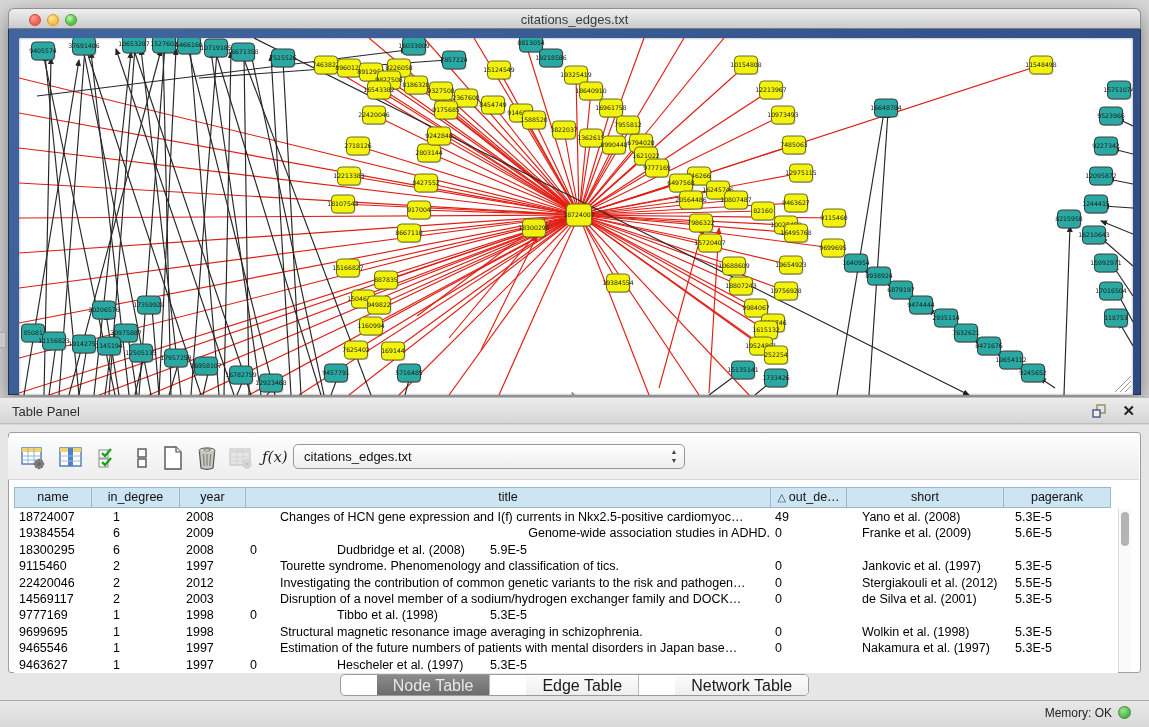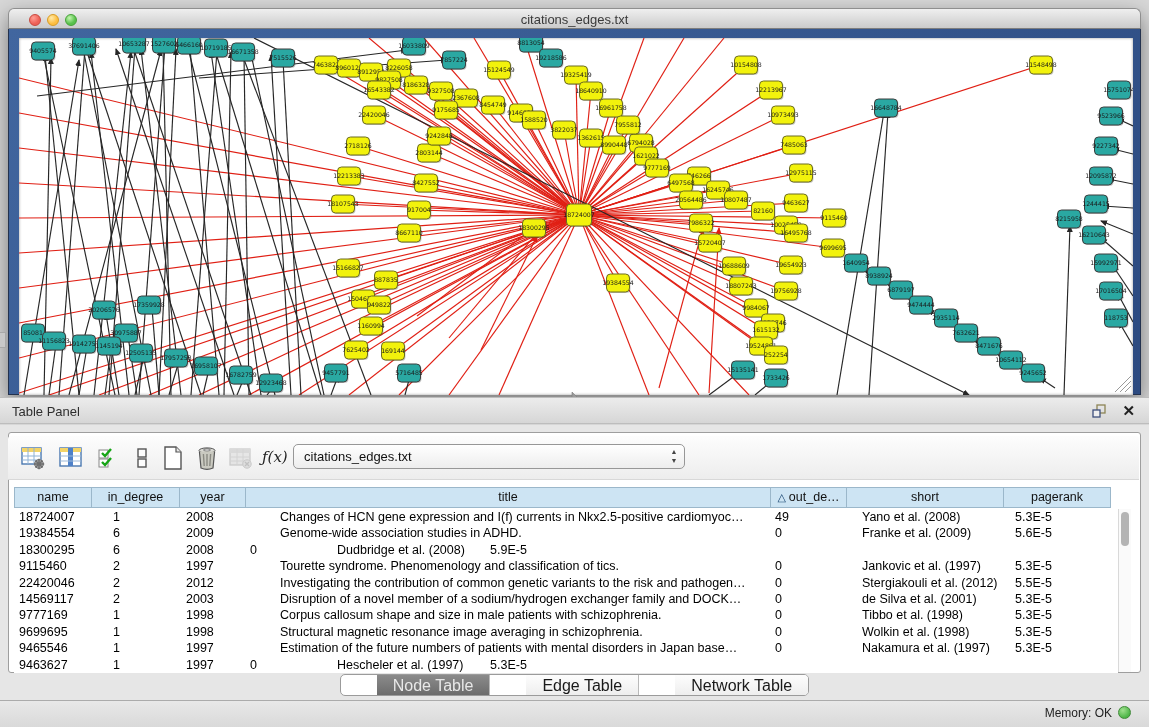--- a/index.html
+++ b/index.html
@@ -976,21 +976,21 @@
       <div class="td" style="width: 66px; padding-left: 7px;">2008</div>
       <div class="td" style="width: 525px; padding-left: 35px;">Changes of HCN gene expression and I(f) currents in Nkx2.5-positive cardiomyoc…</div>
       <div class="td" style="width: 76px; padding-left: 5px;">49</div>
       <div class="td" style="width: 157px; padding-left: 16px;">Yano et al. (2008)</div>
       <div class="td" style="width: 90px; padding-left: 12px;">5.3E-5</div>
     </div>
     <div class="tr">
       <div class="td" style="width: 77px; padding-left: 5px;">19384554</div>
       <div class="td" style="width: 88px; padding-left: 22px;">6</div>
       <div class="td" style="width: 66px; padding-left: 7px;">2009</div>
-      <div class="td" style="width: 525px; padding-left: 35px;">Genome-wide association studies in ADHD.</div>
+      <div class="td" style="width: 525px; padding-left: 35px; text-align: right;">Genome-wide association studies in ADHD.</div>
       <div class="td" style="width: 76px; padding-left: 5px;">0</div>
       <div class="td" style="width: 157px; padding-left: 16px;">Franke et al. (2009)</div>
       <div class="td" style="width: 90px; padding-left: 12px;">5.6E-5</div>
     </div>
     <div class="tr">
       <div class="td" style="width: 77px; padding-left: 5px;">18300295</div>
       <div class="td" style="width: 88px; padding-left: 22px;">6</div>
       <div class="td" style="width: 66px; padding-left: 7px;">2008</div>
       <div class="td" style="width: 76px; padding-left: 5px;">0</div>
       <div class="td" style="width: 157px; padding-left: 16px;">Dudbridge et al. (2008)</div>
@@ -1020,21 +1020,20 @@
       <div class="td" style="width: 66px; padding-left: 7px;">2003</div>
       <div class="td" style="width: 525px; padding-left: 35px;">Disruption of a novel member of a sodium/hydrogen exchanger family and DOCK…</div>
       <div class="td" style="width: 76px; padding-left: 5px;">0</div>
       <div class="td" style="width: 157px; padding-left: 16px;">de Silva et al. (2001)</div>
       <div class="td" style="width: 90px; padding-left: 12px;">5.3E-5</div>
     </div>
     <div class="tr">
       <div class="td" style="width: 77px; padding-left: 5px;">9777169</div>
       <div class="td" style="width: 88px; padding-left: 22px;">1</div>
       <div class="td" style="width: 66px; padding-left: 7px;">1998</div>
-      <div class="td" style="width: 525px; padding-left: 35px;">Corpus callosum shape and size in male patients with schizophrenia.</div>
       <div class="td" style="width: 76px; padding-left: 5px;">0</div>
       <div class="td" style="width: 157px; padding-left: 16px;">Tibbo et al. (1998)</div>
       <div class="td" style="width: 90px; padding-left: 12px;">5.3E-5</div>
     </div>
     <div class="tr">
       <div class="td" style="width: 77px; padding-left: 5px;">9699695</div>
       <div class="td" style="width: 88px; padding-left: 22px;">1</div>
       <div class="td" style="width: 66px; padding-left: 7px;">1998</div>
       <div class="td" style="width: 525px; padding-left: 35px;">Structural magnetic resonance image averaging in schizophrenia.</div>
       <div class="td" style="width: 76px; padding-left: 5px;">0</div>

